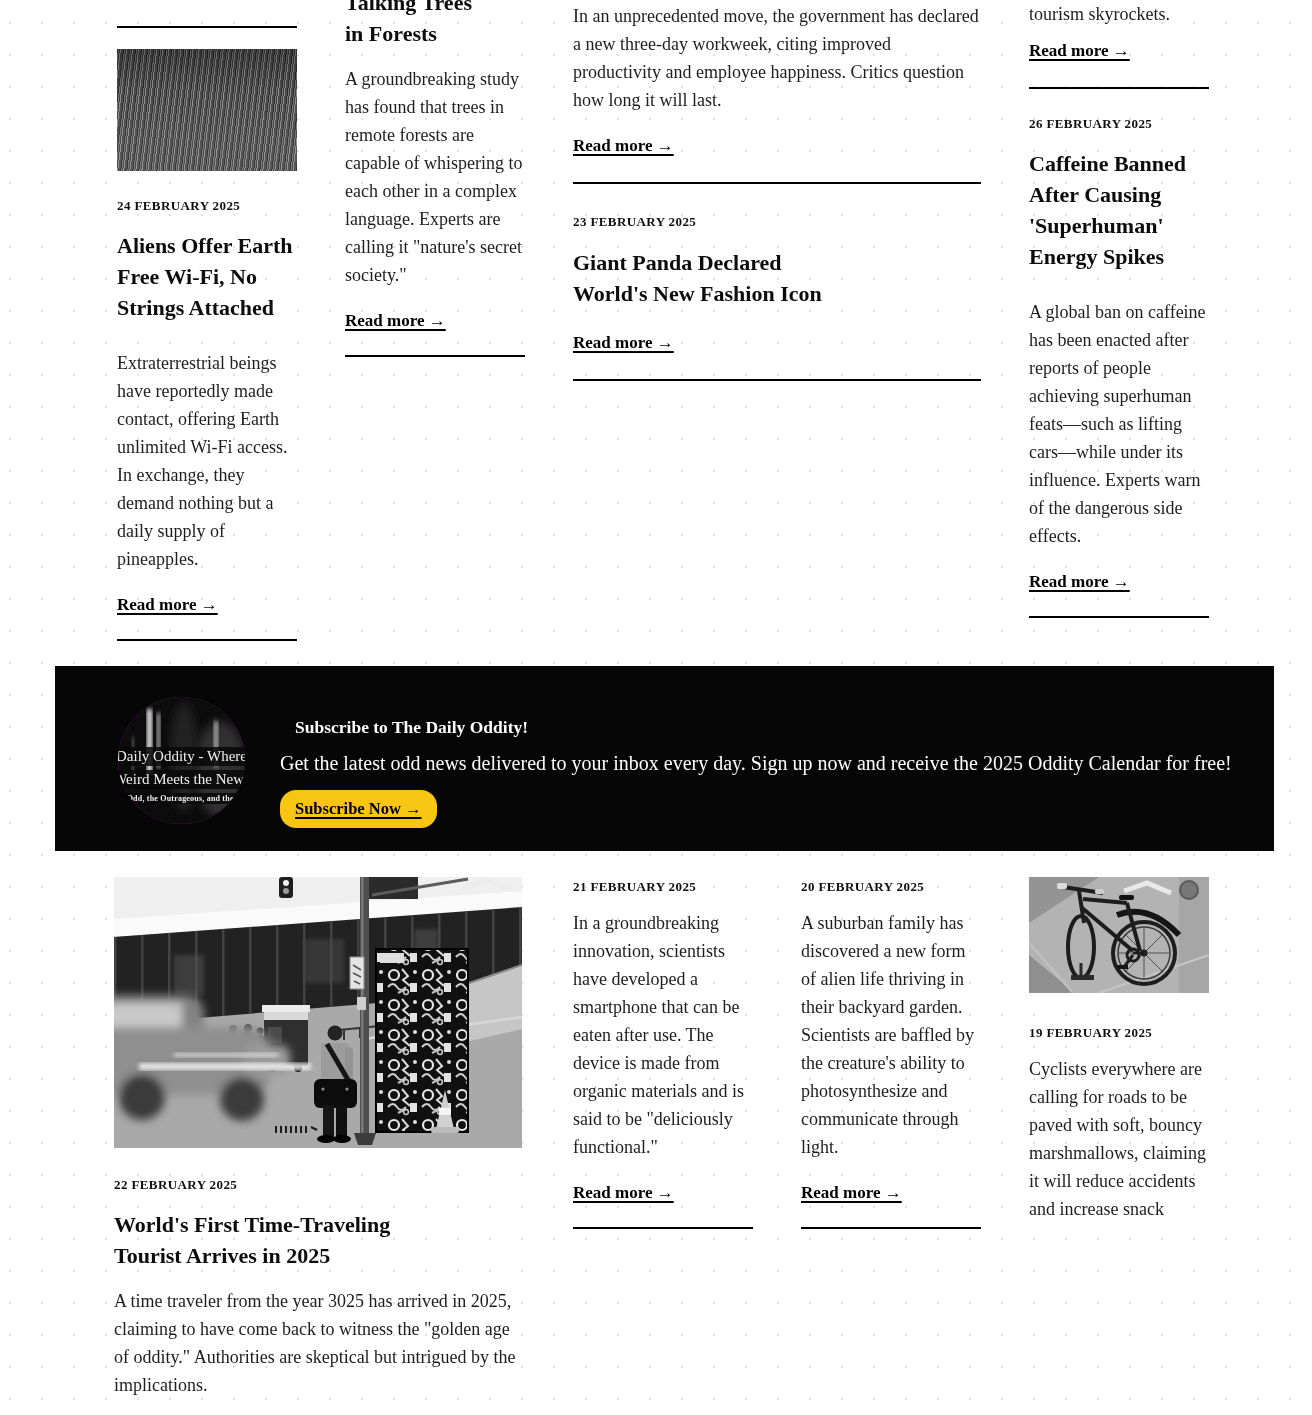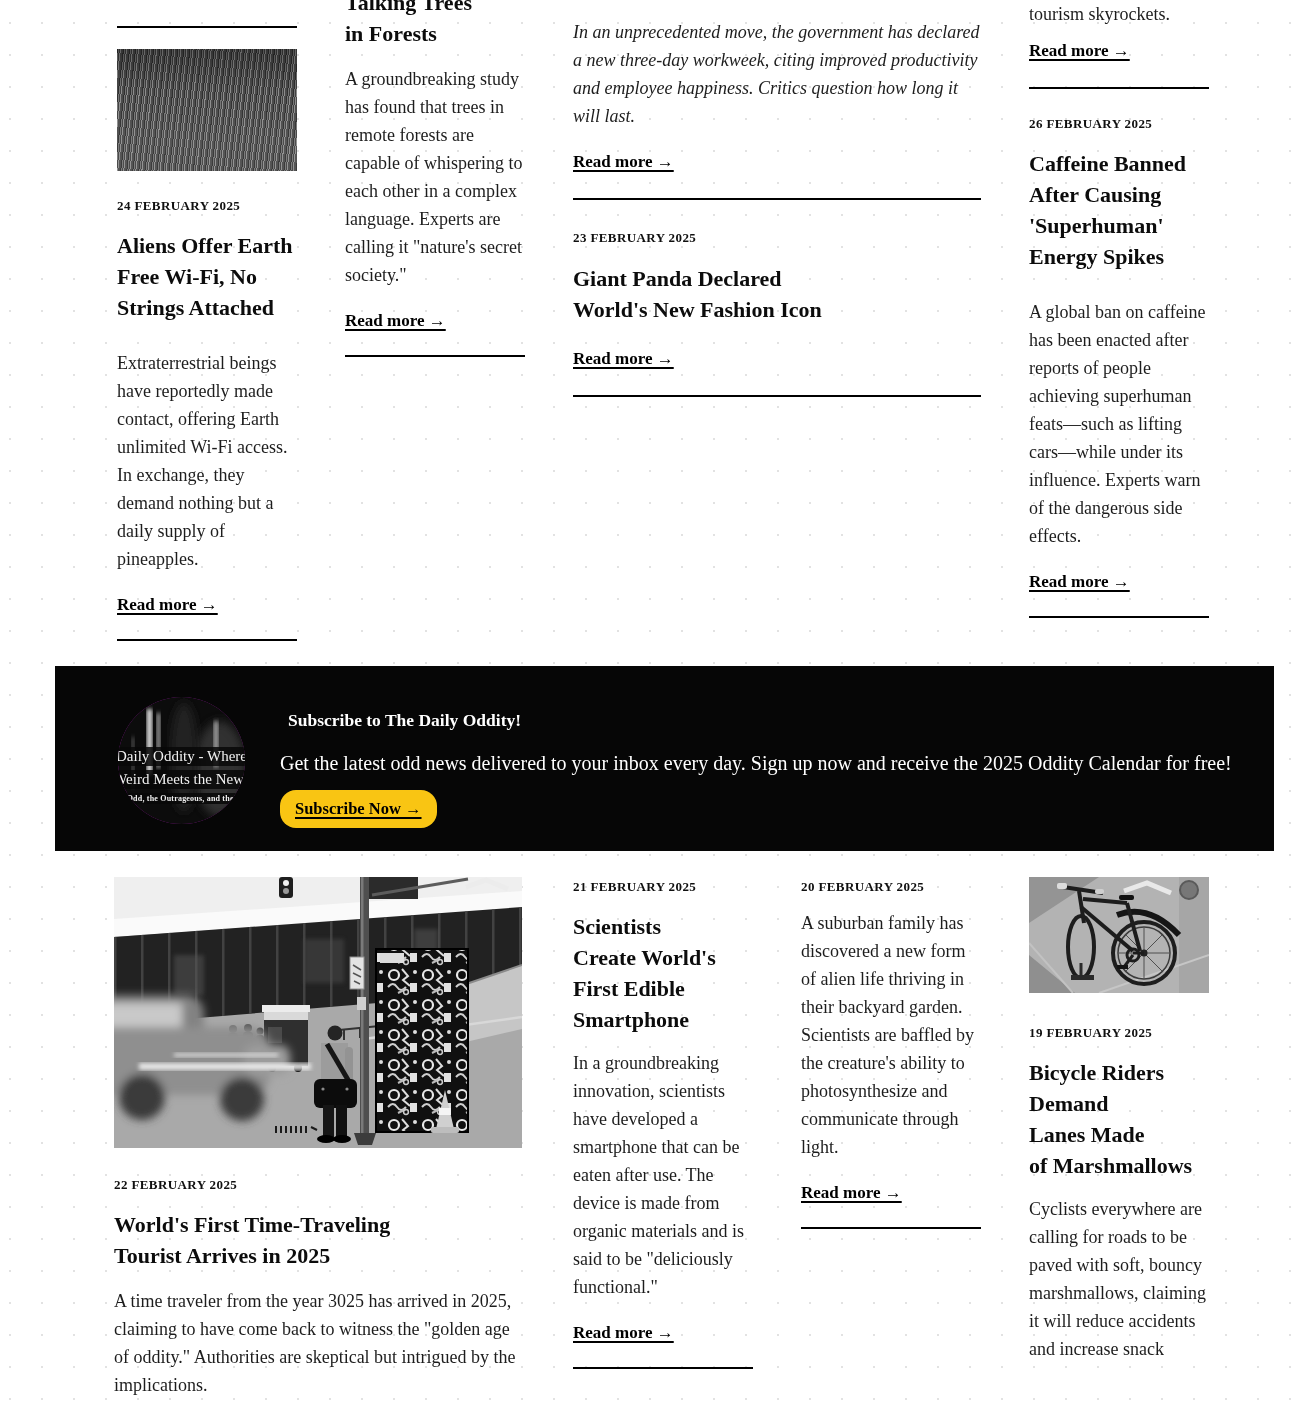--- a/index.html
+++ b/index.html
@@ -29,21 +29,21 @@
   }
   
   .banner{position:absolute;left:55px;top:666px;width:1219px;height:185px;background:#060606;color:#fff;}
   .logo{position:absolute;left:63px;top:31px;width:127px;height:127px;border-radius:50%;overflow:hidden;background:#a21caf;}
   .logo svg{position:absolute;left:0;top:0;width:100%;height:100%;}
   .logo-line{position:absolute;left:50%;transform:translateX(-50%);white-space:nowrap;
     background:rgba(8,8,8,.86);color:#f2f2f2;padding:1px 5px;}
   .logo-l1{top:50px;font-size:15px;}
   .logo-l2{top:73px;font-size:15px;}
   .logo-l3{top:96px;font-size:8px;font-weight:700;letter-spacing:.2px;}
-  .banner-h{position:absolute;left:225px;top:36px;font-size:17.5px;font-weight:700;margin:8px;}
+  .banner-h{position:absolute;left:225px;top:36px;font-size:17.5px;font-weight:700;margin:15px;}
   .banner-p{position:absolute;left:225px;top:86px;font-size:20px;margin:0;width:960px;}
   .subscribe{position:absolute;left:225px;top:124px;display:inline-block;cursor:pointer;
     background:#f9c513;color:#000;font-weight:700;font-size:16.5px;padding:9px 15px;border-radius:16px;
     text-decoration:underline;text-decoration-thickness:2px;text-underline-offset:3px;}
 </style>
 </head>
 <body>
 
 <div class="page">
 
@@ -61,21 +61,21 @@
 
   <article class="col" style="left:345px;width:180px;">
     <h2 class="title" style="margin-top:-13px;">Talking Trees
 in Forests</h2>
     <p class="body" style="margin-top:16px;">A groundbreaking study has found that trees in remote forests are capable of whispering to each other in a complex language. Experts are calling it "nature's secret society."</p>
     <a class="readmore" style="margin-top:22px;">Read more →</a>
     <div class="rule" style="margin-top:24px;"></div>
   </article>
 
   <article class="col" style="left:573px;width:408px;">
-    <p class="body" style="margin-top:18px;font-style:italic;">In an unprecedented move, the government has declared a new three-day workweek, citing improved productivity and employee happiness. Critics question how long it will last.</p>
+    <p class="body" style="margin-top:2px;">In an unprecedented move, the government has declared a new three-day workweek, citing improved productivity and employee happiness. Critics question how long it will last.</p>
     <a class="readmore" style="margin-top:22px;">Read more →</a>
     <div class="rule" style="margin-top:26px;"></div>
     <div class="date" style="margin-top:30px;">23 FEBRUARY 2025</div>
     <h2 class="title" style="margin-top:17px;">Giant Panda Declared
 World's New Fashion Icon</h2>
     <a class="readmore" style="margin-top:24px;">Read more →</a>
     <div class="rule" style="margin-top:26px;"></div>
   </article>
 
   <article class="col" style="left:1029px;width:180px;">
@@ -254,24 +254,20 @@
       </svg>
     </div>
     <div class="date" style="margin-top:29px;">22 FEBRUARY 2025</div>
     <h2 class="title" style="margin-top:16px;">World's First Time-Traveling
 Tourist Arrives in 2025</h2>
     <p class="body" style="margin-top:16px;">A time traveler from the year 3025 has arrived in 2025, claiming to have come back to witness the "golden age of oddity." Authorities are skeptical but intrigued by the implications.</p>
   </article>
 
   <article class="bcol" style="left:573px;width:180px;">
     <div class="date" style="margin-top:2px;">21 FEBRUARY 2025</div>
-    <h2 class="title" style="margin-top:16px;">Scientists
-Create World's
-First Edible
-Smartphone</h2>
     <p class="body" style="margin-top:14px;">In a groundbreaking innovation, scientists have developed a smartphone that can be eaten after use. The device is made from organic materials and is said to be "deliciously functional."</p>
     <a class="readmore" style="margin-top:22px;">Read more →</a>
     <div class="rule" style="margin-top:24px;"></div>
   </article>
 
   <article class="bcol" style="left:801px;width:180px;">
     <div class="date" style="margin-top:2px;">20 FEBRUARY 2025</div>
     <p class="body" style="margin-top:14px;">A suburban family has discovered a new form of alien life thriving in their backyard garden. Scientists are baffled by the creature's ability to photosynthesize and communicate through light.</p>
     <a class="readmore" style="margin-top:22px;">Read more →</a>
     <div class="rule" style="margin-top:24px;"></div>
@@ -313,20 +309,16 @@
           <rect x="66" y="12" width="9" height="5" rx="2" fill="#cfcfcf" stroke="none"></rect>
           <circle cx="104" cy="78" r="6" stroke-width="3"></circle>
           <line x1="104" y1="78" x2="95" y2="90" stroke-width="3"></line>
           <rect x="88" y="88" width="11" height="4" fill="#141414" stroke="none"></rect>
           <line x1="52" y1="86" x2="52" y2="99" stroke="#2a2a2a" stroke-width="3"></line>
           <rect x="42" y="98" width="23" height="5" fill="#2a2a2a" stroke="none"></rect>
         </g>
       </svg>
     </div>
     <div class="date" style="margin-top:32px;">19 FEBRUARY 2025</div>
-    <h2 class="title" style="margin-top:16px;">Bicycle Riders
-Demand
-Lanes Made
-of Marshmallows</h2>
     <p class="body" style="margin-top:14px;">Cyclists everywhere are calling for roads to be paved with soft, bouncy marshmallows, claiming it will reduce accidents and increase snack</p>
   </article>
 
 </div>
 
 </body></html>

